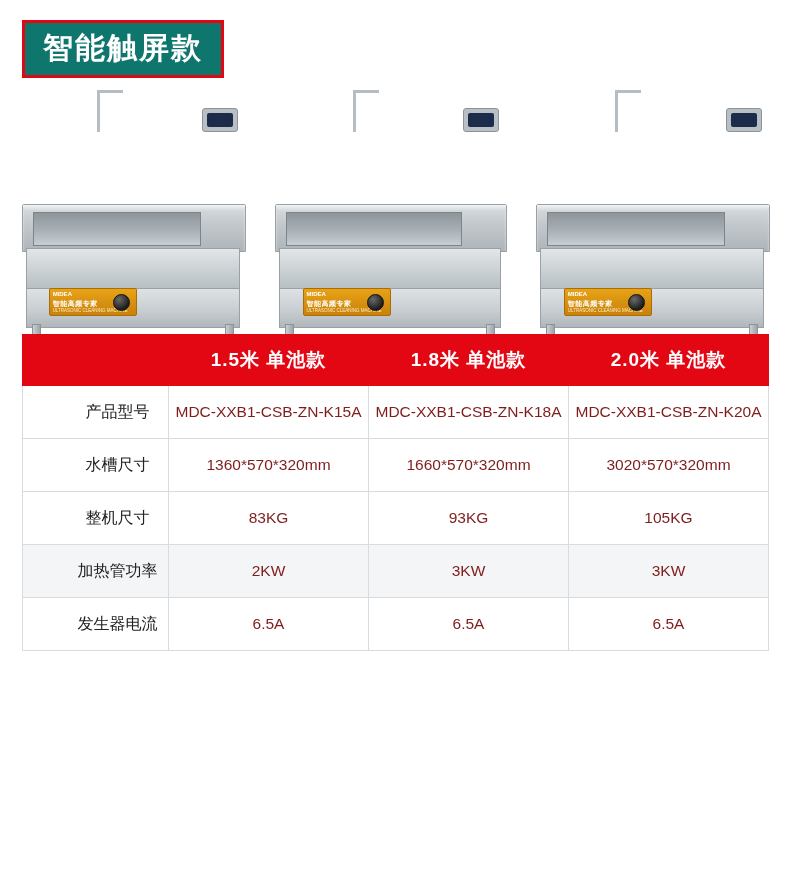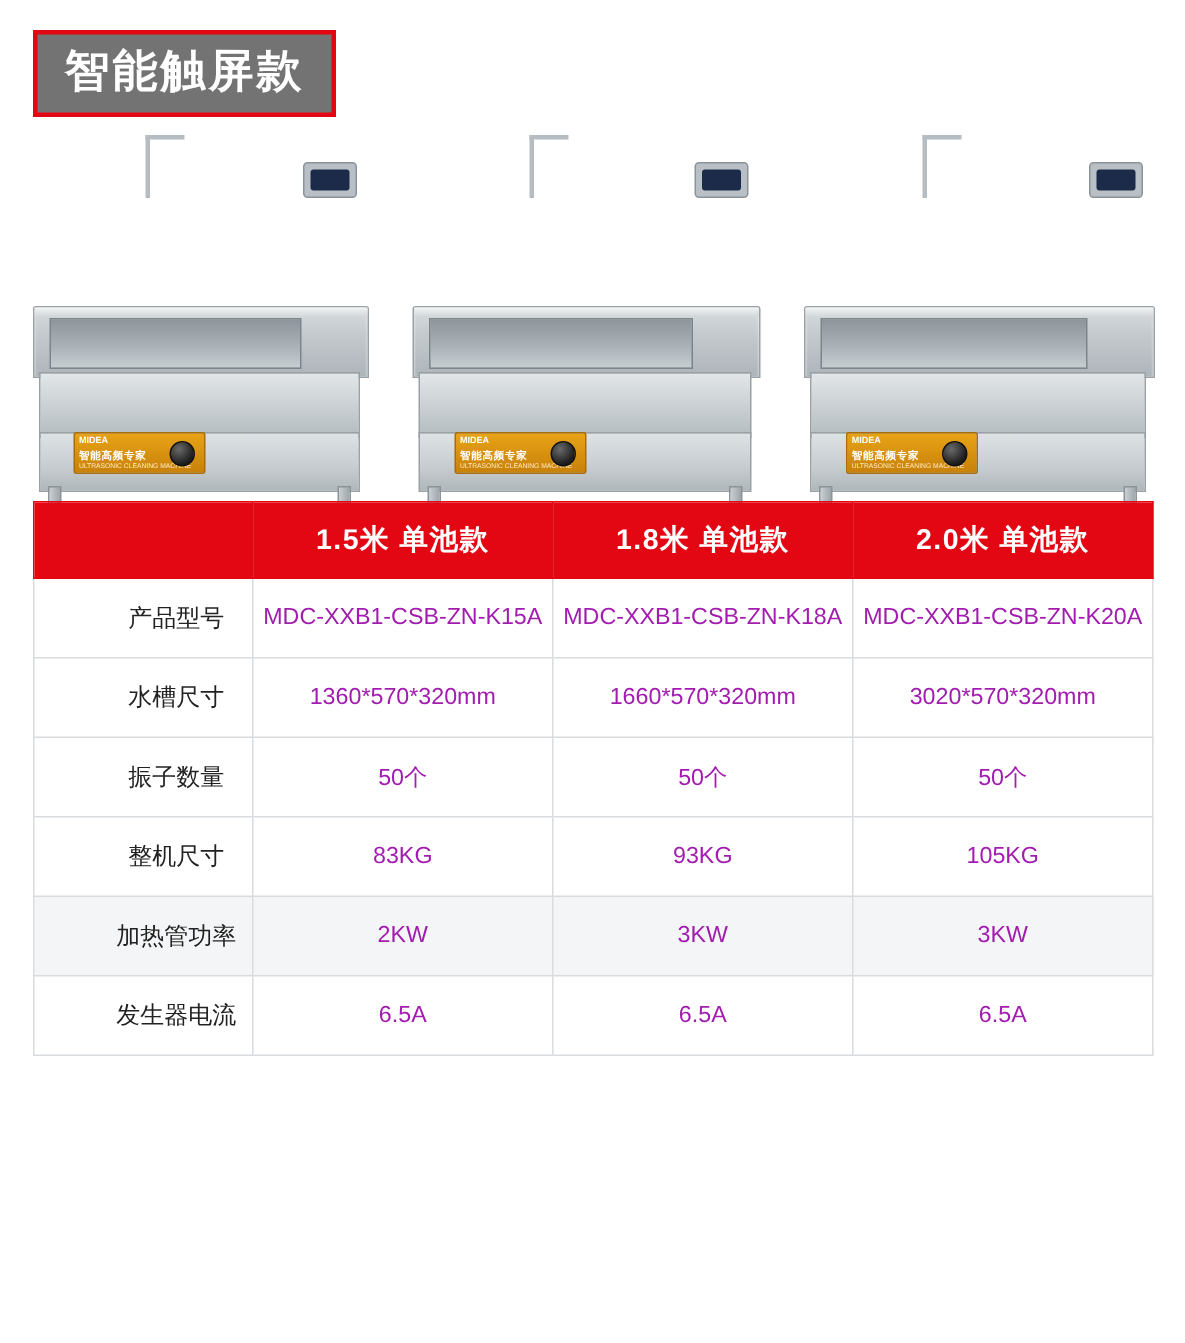--- a/index.html
+++ b/index.html
@@ -24,21 +24,21 @@
   
   .title-wrap {
     position: absolute;
     left: 22px;
     top: 20px;
     width: 746px;
     height: 58px;
   }
   .title-badge {
     display: inline-block;
-    background: #737373;
+    background: #0f766e;
     color: #ffffff;
     font-size: 30px;
     font-weight: bold;
     letter-spacing: 2px;
     padding: 10px 18px 12px 18px;
     line-height: 1;
     border: 3px solid #e30613;
   }
 
   
@@ -239,21 +239,21 @@
     background: #e30613;
     border-color: #e30613;
   }
   col.c0 { width: 146px; }
   col.c1 { width: 200px; }
   col.c2 { width: 200px; }
   col.c3 { width: 200px; }
   table.spec tbody td {
     height: 50px;
     font-size: 15.5px;
-    color: #a21caf;
+    color: #7f1d1d;
   }
   table.spec tbody td.rowhead {
     font-size: 16px;
     color: #222;
     font-weight: normal;
     padding-left: 45px;
   }
   tr.alt td {
     background: #f4f5f6;
   }
@@ -369,26 +369,20 @@
           <td>MDC-XXB1-CSB-ZN-K18A</td>
           <td>MDC-XXB1-CSB-ZN-K20A</td>
         </tr>
         <tr class="plain">
           <td class="rowhead">水槽尺寸</td>
           <td>1360*570*320mm</td>
           <td>1660*570*320mm</td>
           <td>3020*570*320mm</td>
         </tr>
         <tr class="plain">
-          <td class="rowhead">振子数量</td>
-          <td>50个</td>
-          <td>50个</td>
-          <td>50个</td>
-        </tr>
-        <tr class="plain">
           <td class="rowhead">整机尺寸</td>
           <td>83KG</td>
           <td>93KG</td>
           <td>105KG</td>
         </tr>
         <tr class="alt">
           <td class="rowhead">加热管功率</td>
           <td>2KW</td>
           <td>3KW</td>
           <td>3KW</td>

